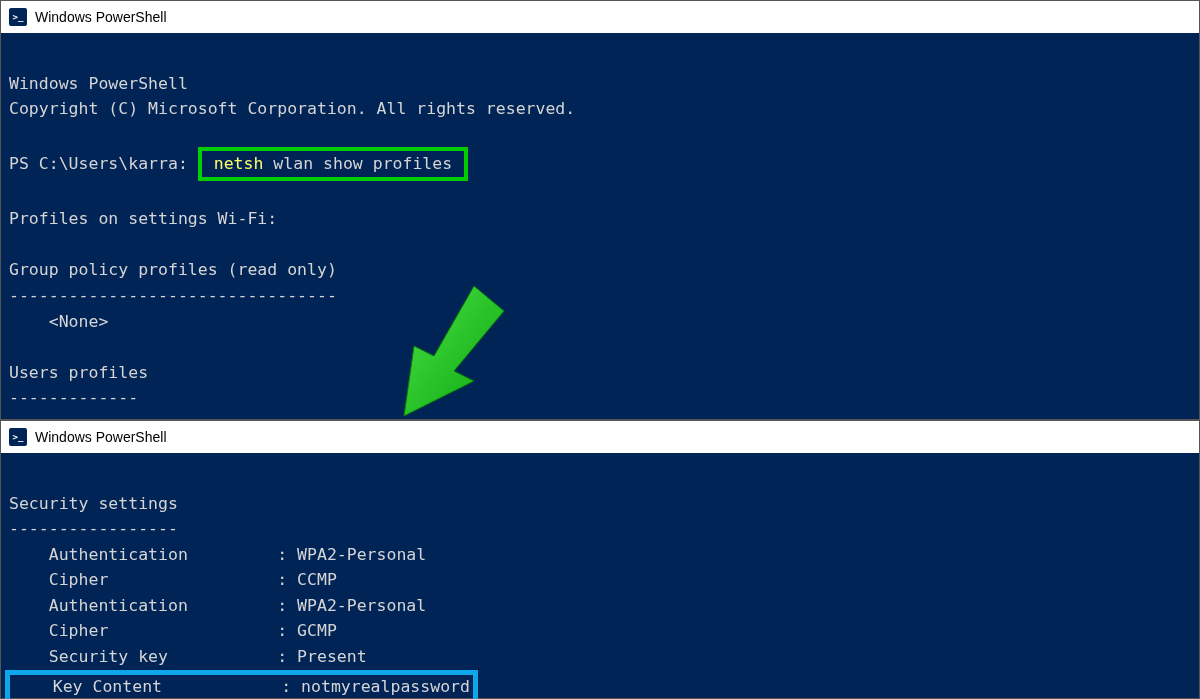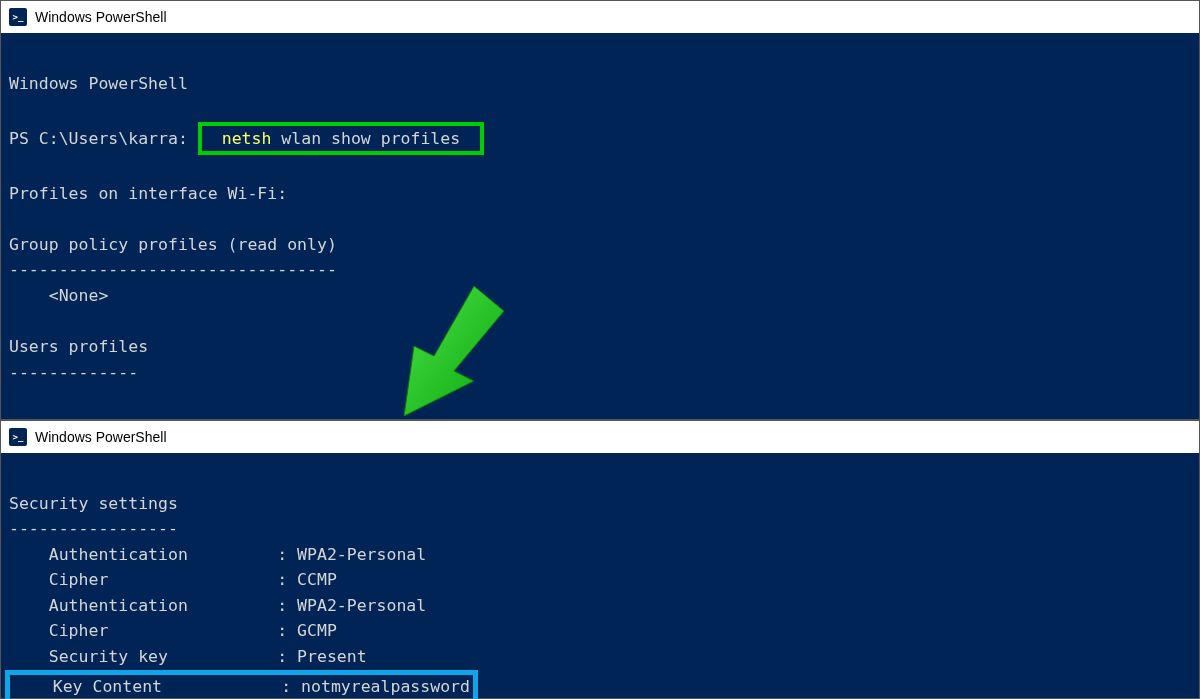--- a/index.html
+++ b/index.html
@@ -47,21 +47,21 @@
       padding: 12px 8px;
       font-family: Consolas, 'Lucida Console', monospace;
       font-size: 16.5px;
       line-height: 1.55;
       color: #d5d5d5;
       white-space: pre;
       position: relative;
     }
     .cmd-highlight {
       border: 4px solid #00cc00;
-      padding: 2px 20px;
+      padding: 2px 12px;
       display: inline-block;
       line-height: 1.3;
     }
     .cmd-netsh { color: #ffff66; }
     .row-highlight {
       border: 5px solid #0ea5e9;
       padding: 0 3px;
       display: inline-block;
       line-height: 1.5;
       margin-left: -4px;
@@ -79,24 +79,24 @@
 <body>
 
 <div class="window window-1">
   <div class="title-bar">
     <div class="ps-icon">
         <span class="ps-icon-text">&gt;_</span>
       </div>
     <span class="title-text">Windows PowerShell</span>
   </div>
   <div class="terminal">
-<span class="terminal-line">Windows PowerShell</span>
+<span class="terminal-line">Windows PowerShell</span><span class="terminal-line">Copyright (C) Microsoft Corporation. All rights reserved.</span>
 <span>PS C:\Users\karra:</span> <span class="cmd-highlight"><span class="cmd-netsh">netsh</span><span> wlan show profiles</span></span>
 
-<span class="terminal-line">Profiles on interface Wi-Fi:</span>
+<span class="terminal-line">Profiles on settings Wi-Fi:</span>
 <span class="terminal-line">Group policy profiles (read only)</span><span class="terminal-line">---------------------------------</span><span class="terminal-line">    &lt;None&gt;</span>
 <span class="terminal-line">Users profiles</span><span class="terminal-line">-------------</span>
     <svg class="arrow" width="130" height="140" viewBox="0 0 130 140">
       <defs>
         <linearGradient id="g1" x1="0" y1="0" x2="1" y2="1">
           <stop offset="0%" stop-color="#4ae04a"></stop>
           <stop offset="100%" stop-color="#0aa80a"></stop>
         </linearGradient>
       </defs>
       <polygon points="95,5 125,30 75,90 95,100 25,135 35,65 55,75" fill="url(#g1)" stroke="#057a05" stroke-width="1"></polygon>

